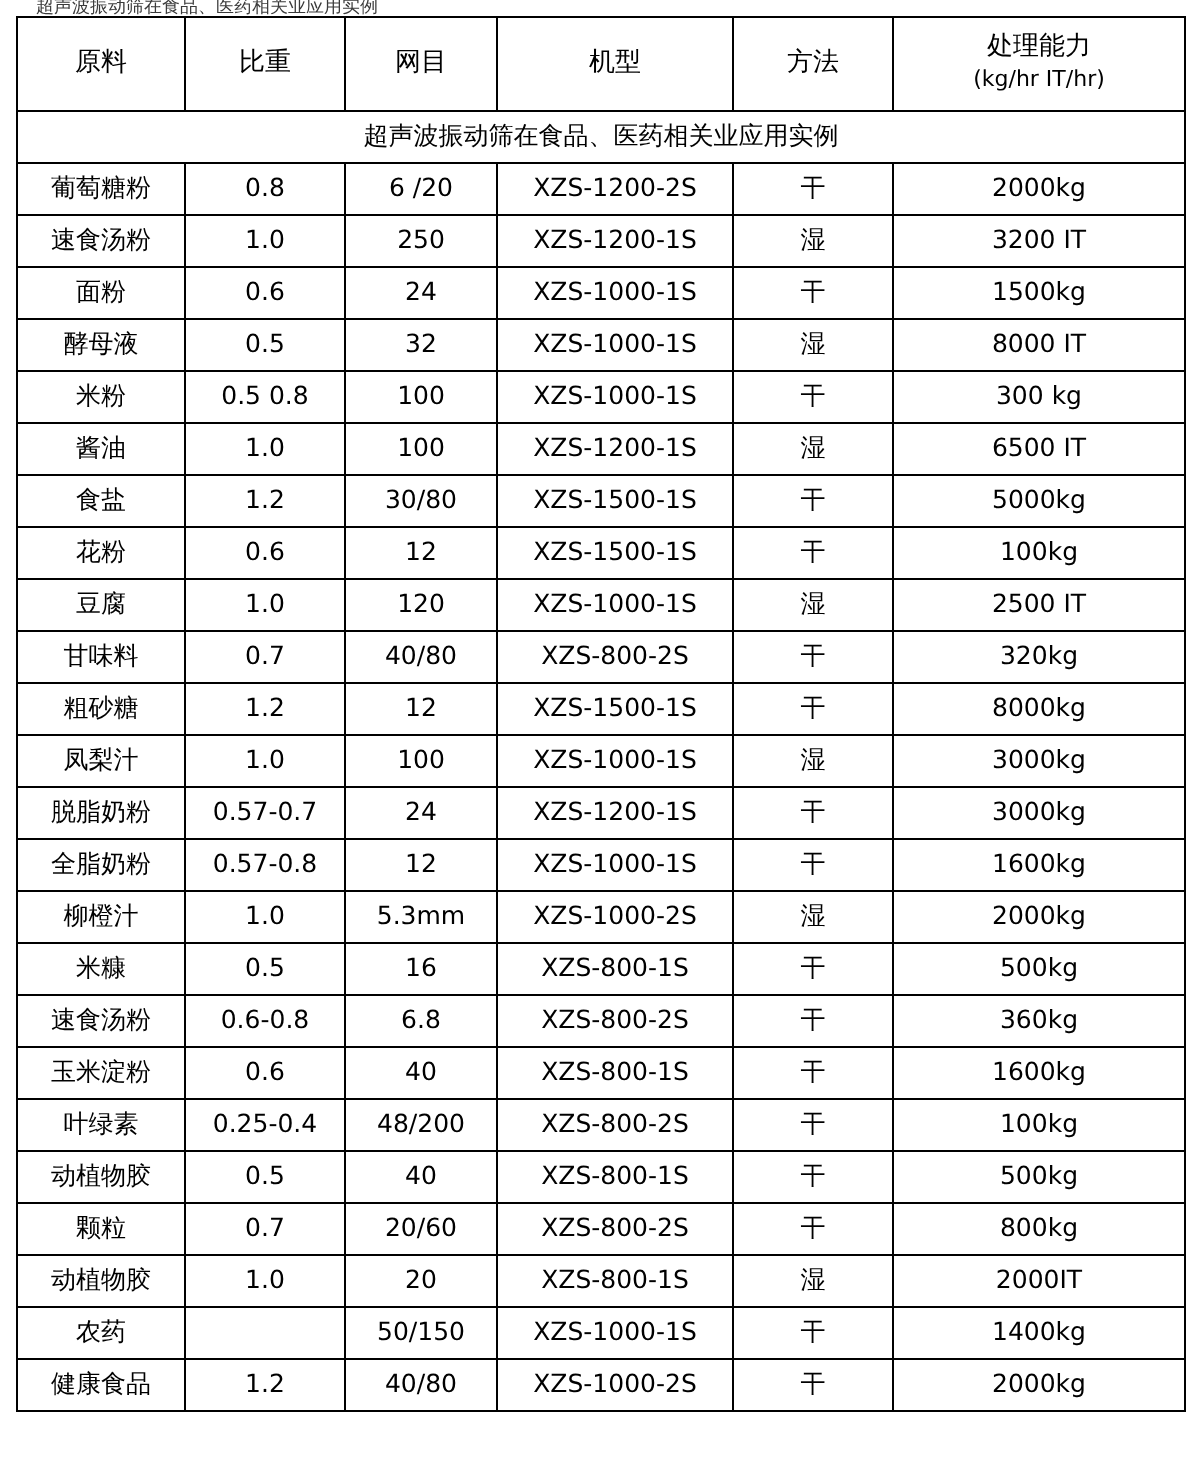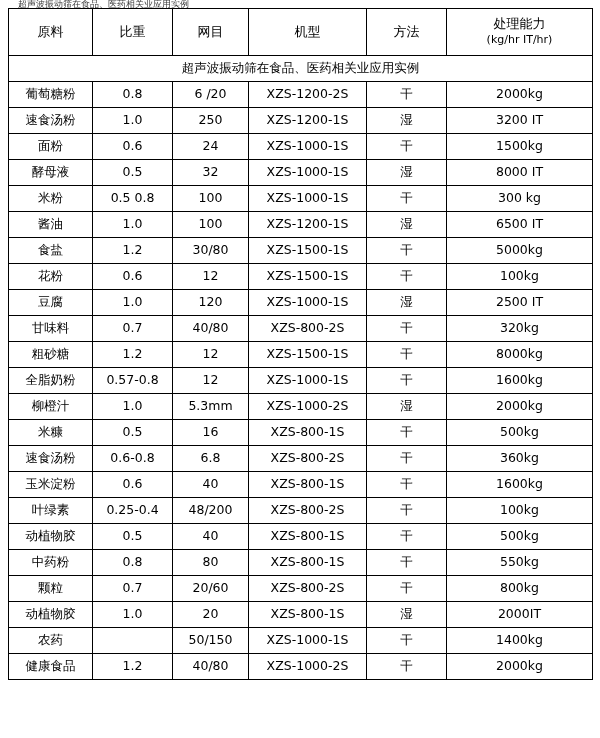--- a/index.html
+++ b/index.html
@@ -215,20 +215,36 @@
         </tr>
         <tr>
           <td>粗砂糖</td>
           <td>1.2</td>
           <td>12</td>
           <td>XZS-1500-1S</td>
           <td>干</td>
           <td>8000kg</td>
         </tr>
         <tr>
+          <td>凤梨汁</td>
+          <td>1.0</td>
+          <td>100</td>
+          <td>XZS-1000-1S</td>
+          <td>湿</td>
+          <td>3000kg</td>
+        </tr>
+        <tr>
+          <td>脱脂奶粉</td>
+          <td>0.57-0.7</td>
+          <td>24</td>
+          <td>XZS-1200-1S</td>
+          <td>干</td>
+          <td>3000kg</td>
+        </tr>
+        <tr>
           <td>全脂奶粉</td>
           <td>0.57-0.8</td>
           <td>12</td>
           <td>XZS-1000-1S</td>
           <td>干</td>
           <td>1600kg</td>
         </tr>
         <tr>
           <td>柳橙汁</td>
           <td>1.0</td>
@@ -271,28 +287,20 @@
         </tr>
         <tr>
           <td>动植物胶</td>
           <td>0.5</td>
           <td>40</td>
           <td>XZS-800-1S</td>
           <td>干</td>
           <td>500kg</td>
         </tr>
         <tr>
-          <td>中药粉</td>
-          <td>0.8</td>
-          <td>80</td>
-          <td>XZS-800-1S</td>
-          <td>干</td>
-          <td>550kg</td>
-        </tr>
-        <tr>
           <td>颗粒</td>
           <td>0.7</td>
           <td>20/60</td>
           <td>XZS-800-2S</td>
           <td>干</td>
           <td>800kg</td>
         </tr>
         <tr>
           <td>动植物胶</td>
           <td>1.0</td>

